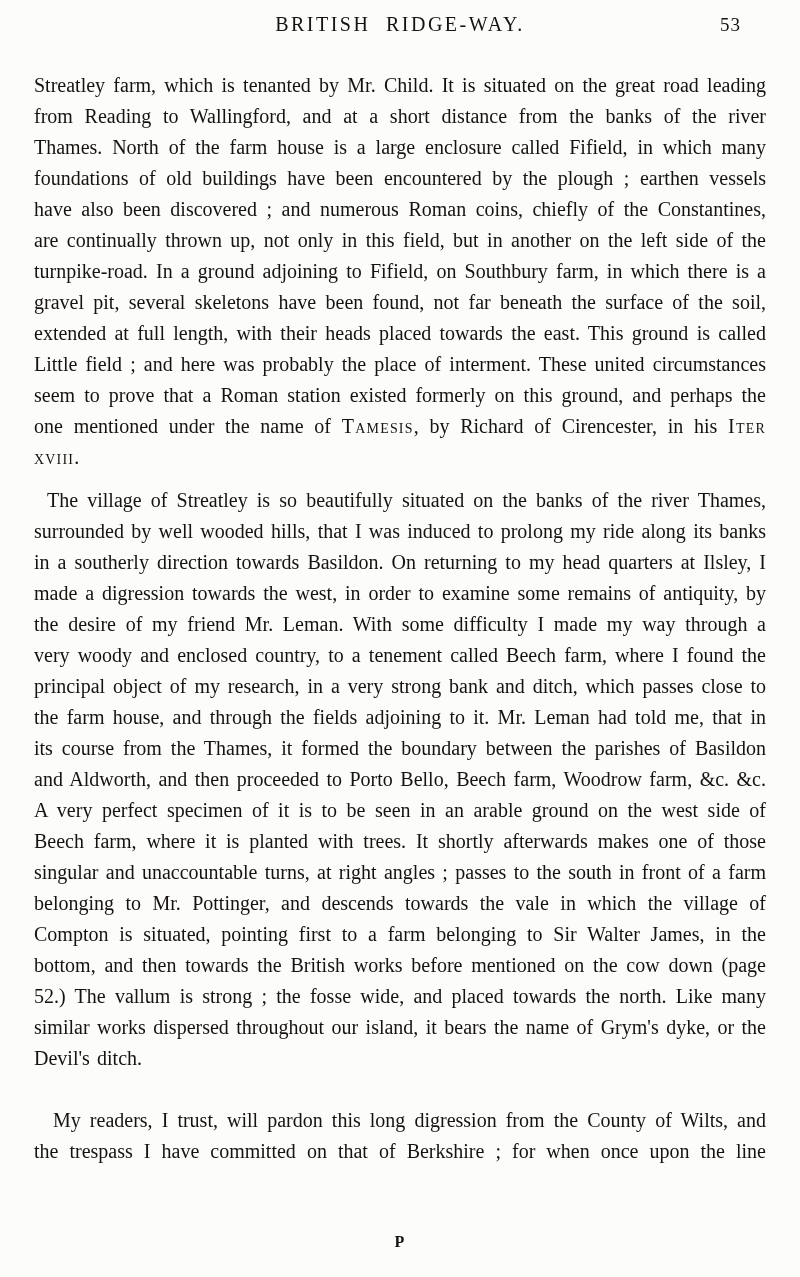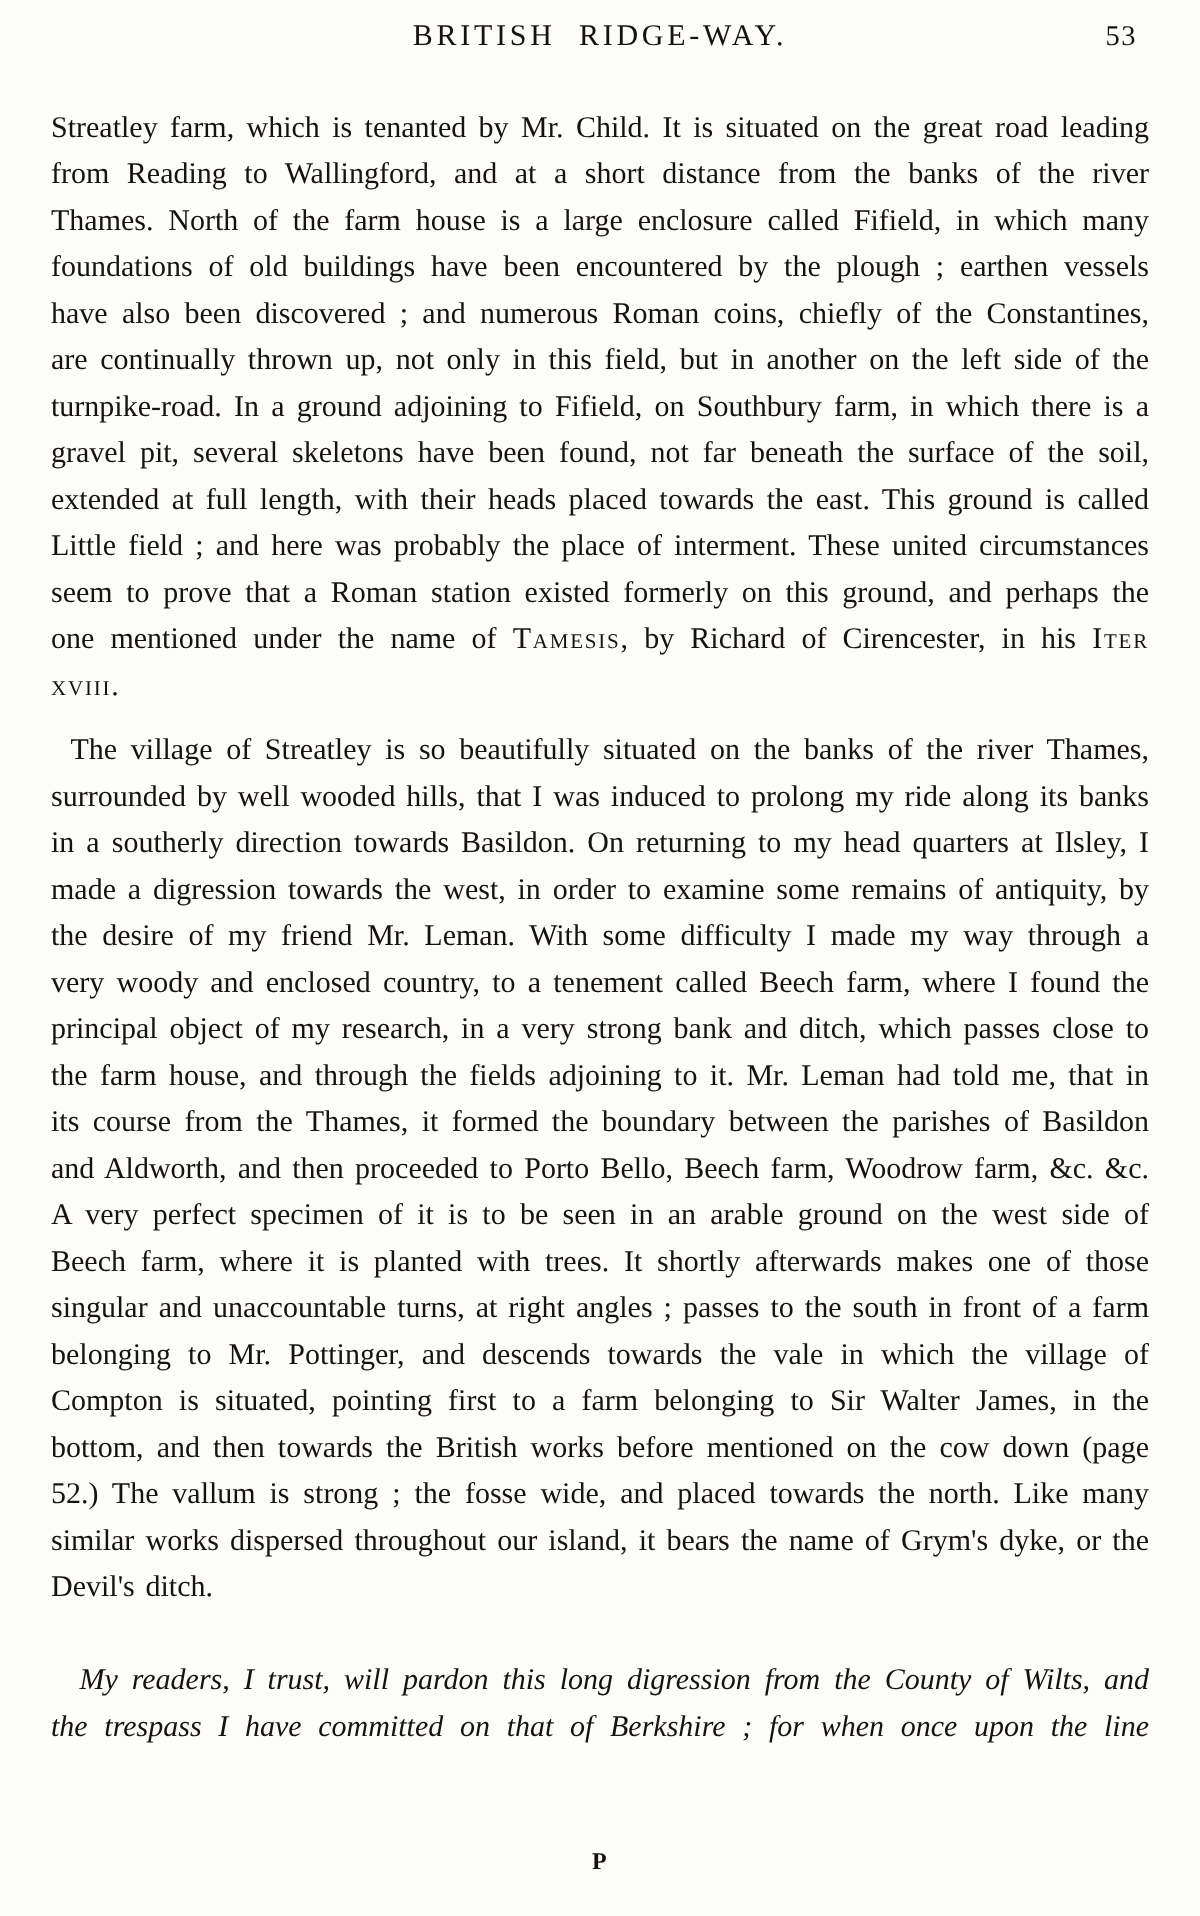--- a/index.html
+++ b/index.html
@@ -25,36 +25,36 @@
   .running-title {
     text-align: center;
     font-size: 20px;
     letter-spacing: 2.5px;
     word-spacing: 8px;
     font-weight: normal;
     margin: 0;
   }
   .page-number {
     position: absolute;
-    right: 20px;
+    right: 37px;
     top: 1px;
     font-size: 19px;
     letter-spacing: 1px;
   }
   .page-body {
     margin-top: 27px;
     font-size: 20px;
     line-height: 31px;
     text-align: justify;
     word-spacing: 2.2px;
   }
   .para { margin: 12px; }
   .para.indent { text-indent: 13px; }
   .para.spaced { margin-top: 31px; text-indent: 19px; }
-  .para.flush-last { text-align-last: justify; font-style: italic; }
+  .para.flush-last { text-align-last: justify; }
   .smallcaps {
     font-variant: small-caps;
     letter-spacing: 1.2px;
   }
   .signature-mark {
     position: absolute;
     left: 0;
     width: 800px;
     bottom: 26px;
     text-align: center;

